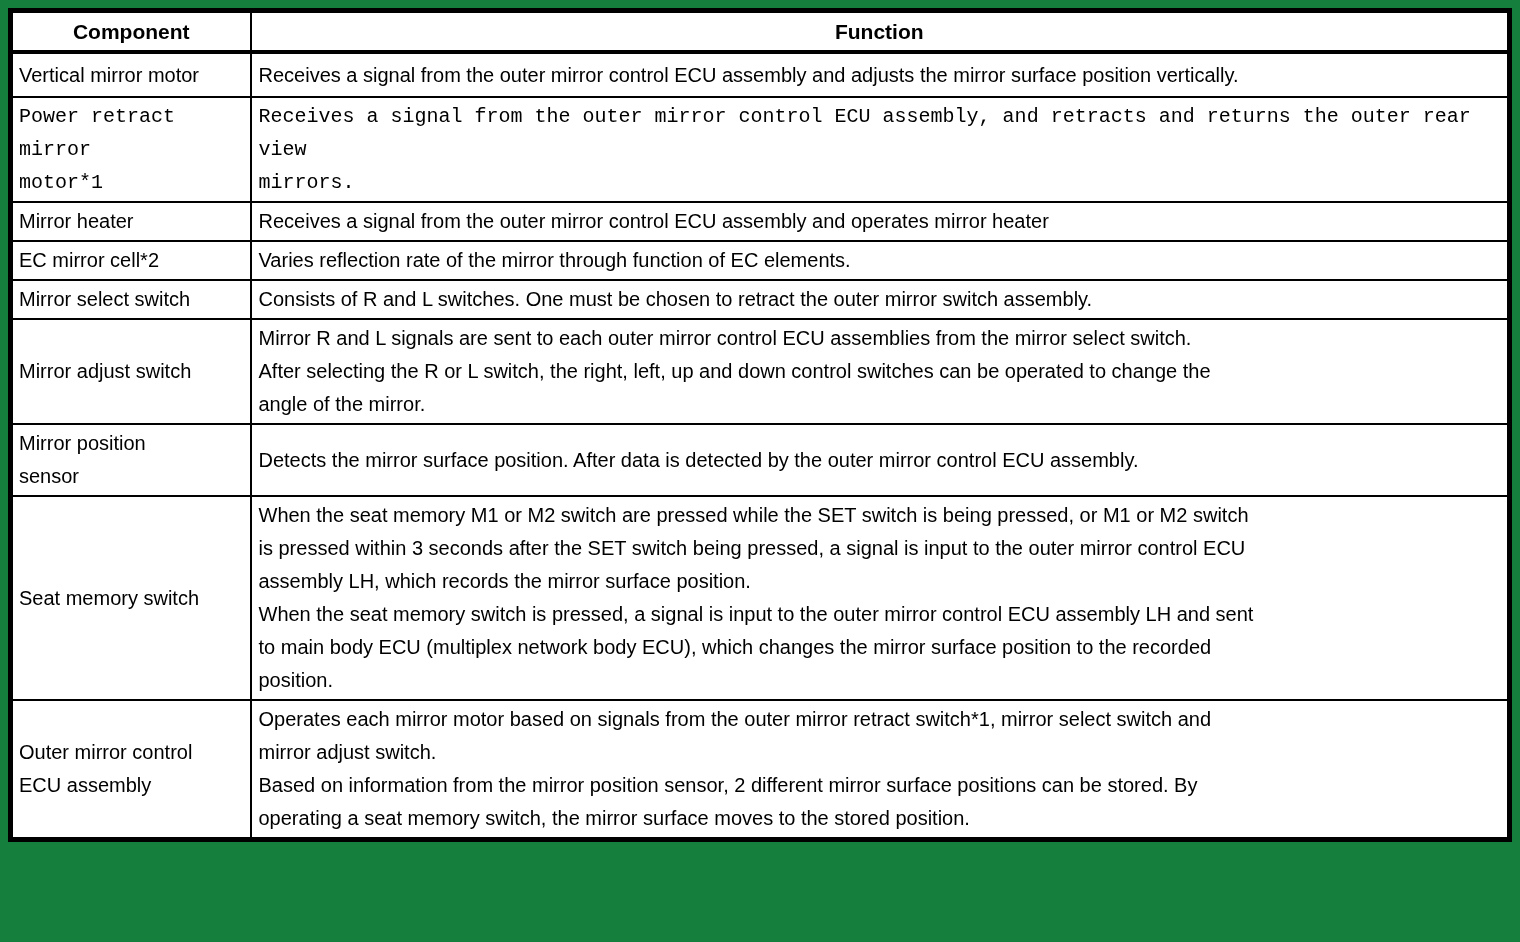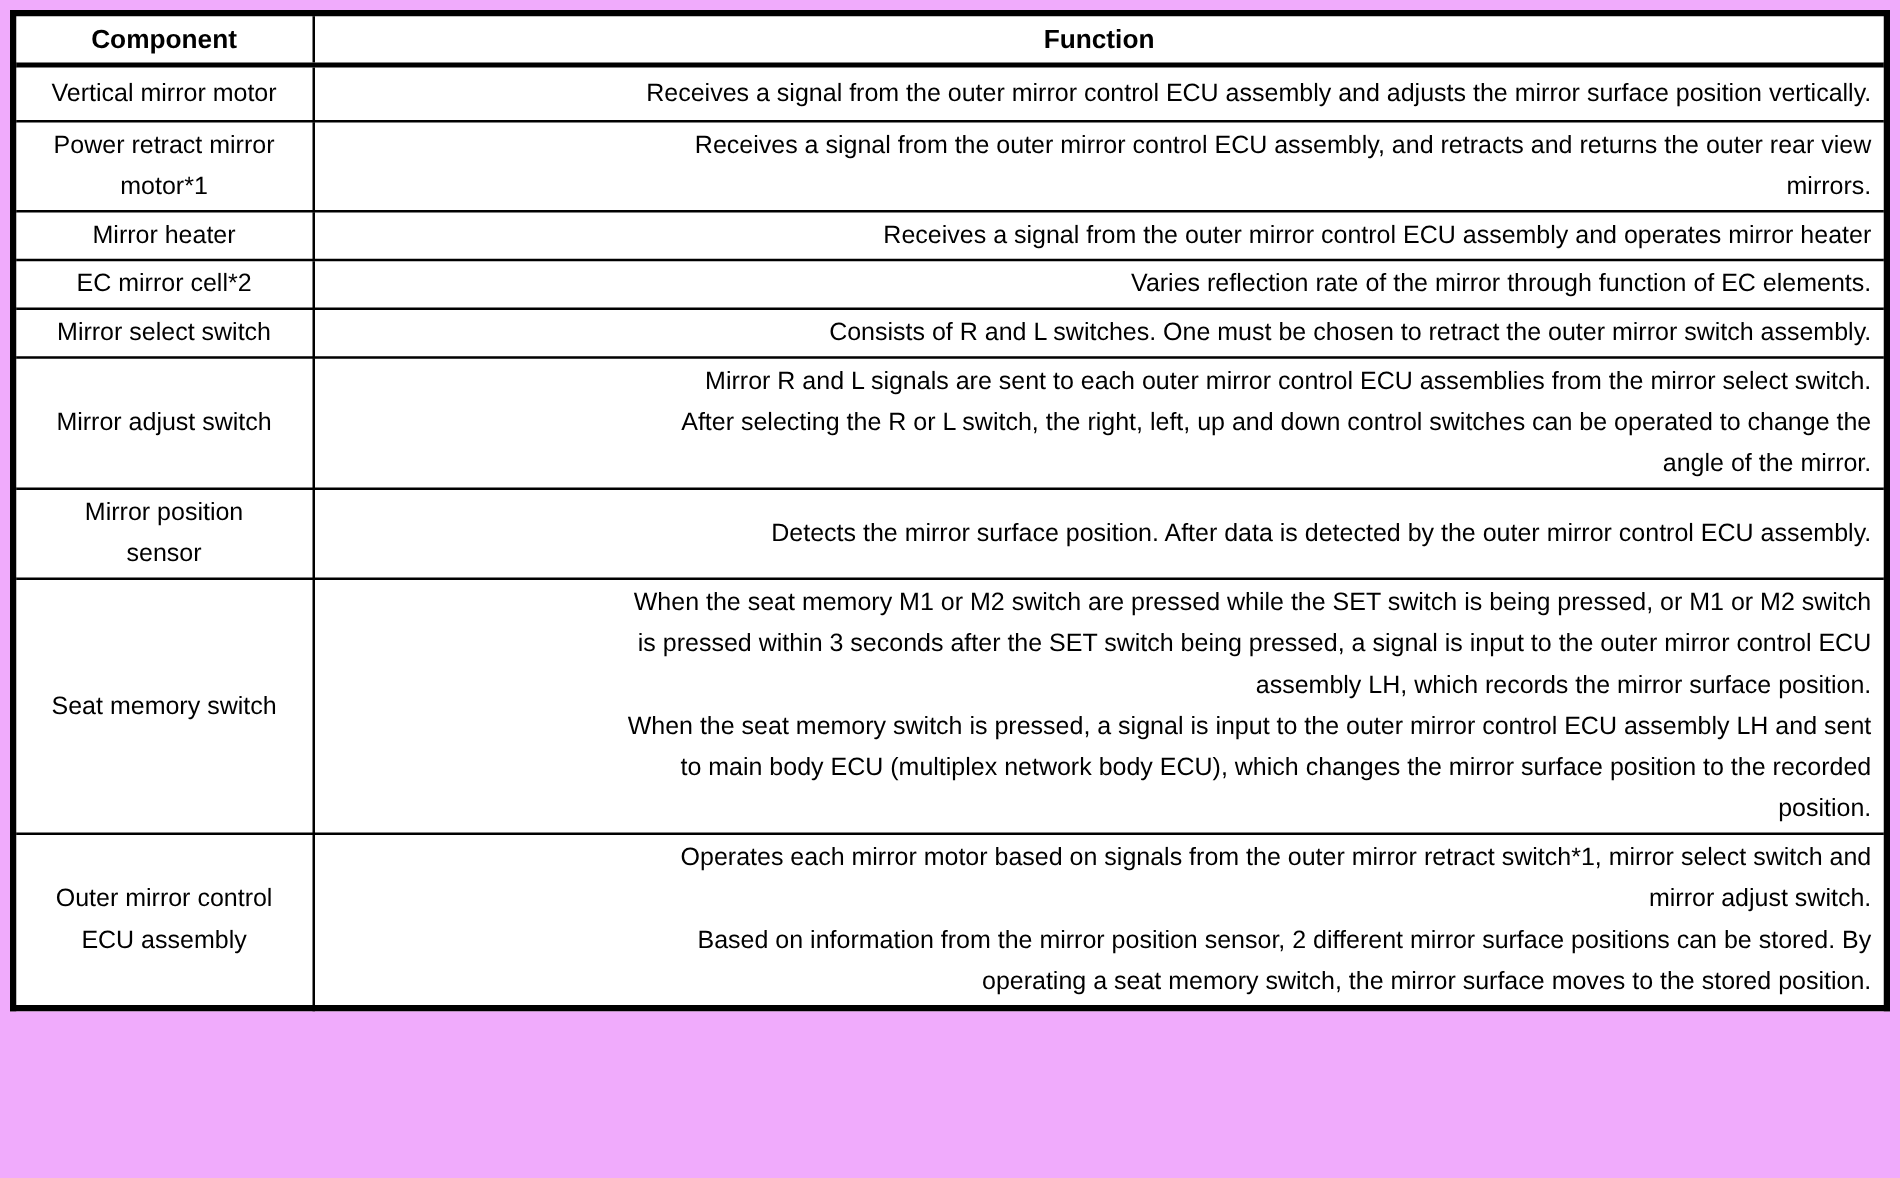--- a/index.html
+++ b/index.html
@@ -9,21 +9,21 @@
     width: 1520px;
     height: 942px;
     font-family: "Liberation Sans", sans-serif;
     color: #000000;
   }
   .page {
     width: 1520px;
     height: 942px;
     box-sizing: border-box;
     padding: 8px;
-    background: #f0abfc;
+    background: #15803d;
   }
   table.spec-table {
     border-collapse: collapse;
     width: 1504px;
     table-layout: fixed;
     background: #ffffff;
   }
   table.spec-table col.col-component { width: 240px; }
   table.spec-table th,
   table.spec-table td {
@@ -43,32 +43,32 @@
   table.spec-table thead th {
     font-weight: bold;
     font-size: 21px;
     text-align: center;
     border-bottom: 4px solid #000000;
     height: 40px;
     padding: 2px 4px;
   }
   
   td.cell-component {
-    text-align: center;
+    text-align: left;
     padding: 2px 6px;
   }
   
   td.cell-function {
-    text-align: right;
+    text-align: left;
     padding: 2px 10px 2px 7px;
   }
   
   tr.r-h45  { height: 45px; }
   tr.r-h70  { height: 70px; }
-  tr.r-h72  { height: 72px; }
+  tr.r-h72  { height: 72px; font-family: Liberation Mono, monospace; }
   tr.r-h43  { height: 36px; }
   tr.r-h42  { height: 38px; }
   tr.r-h102 { height: 102px; }
   tr.r-h71  { height: 71px; }
   tr.r-h197 { height: 197px; }
   tr.r-h130 { height: 130px; }
 </style>
 </head>
 <body>
 

